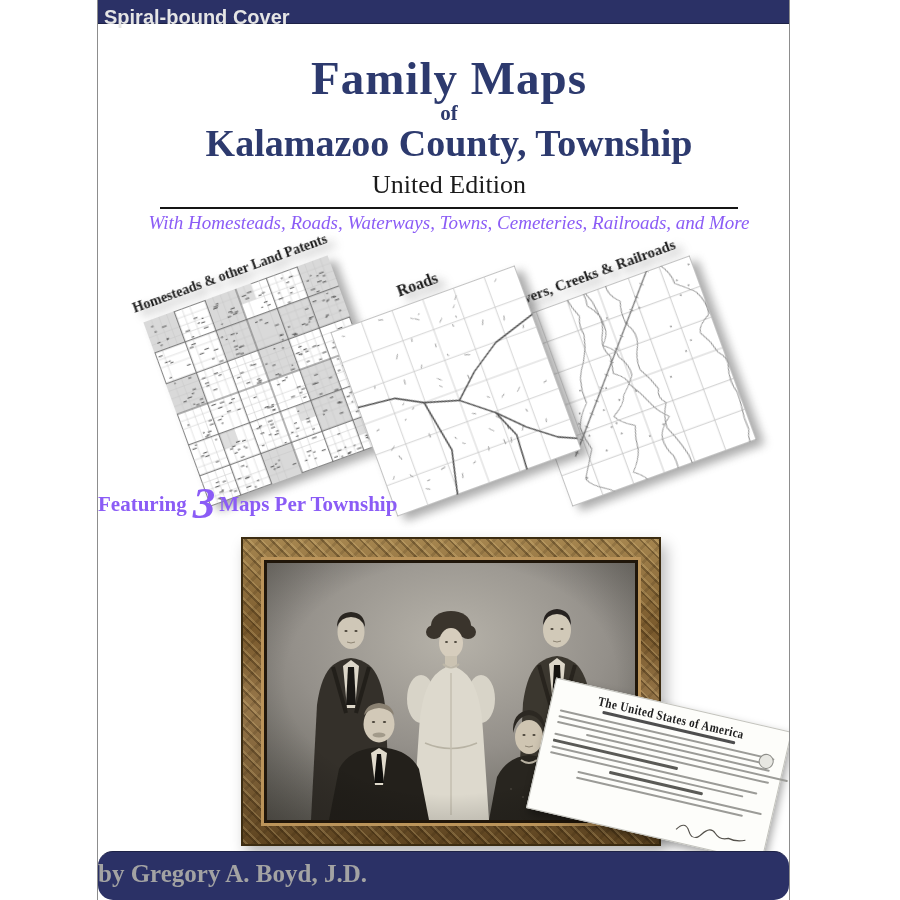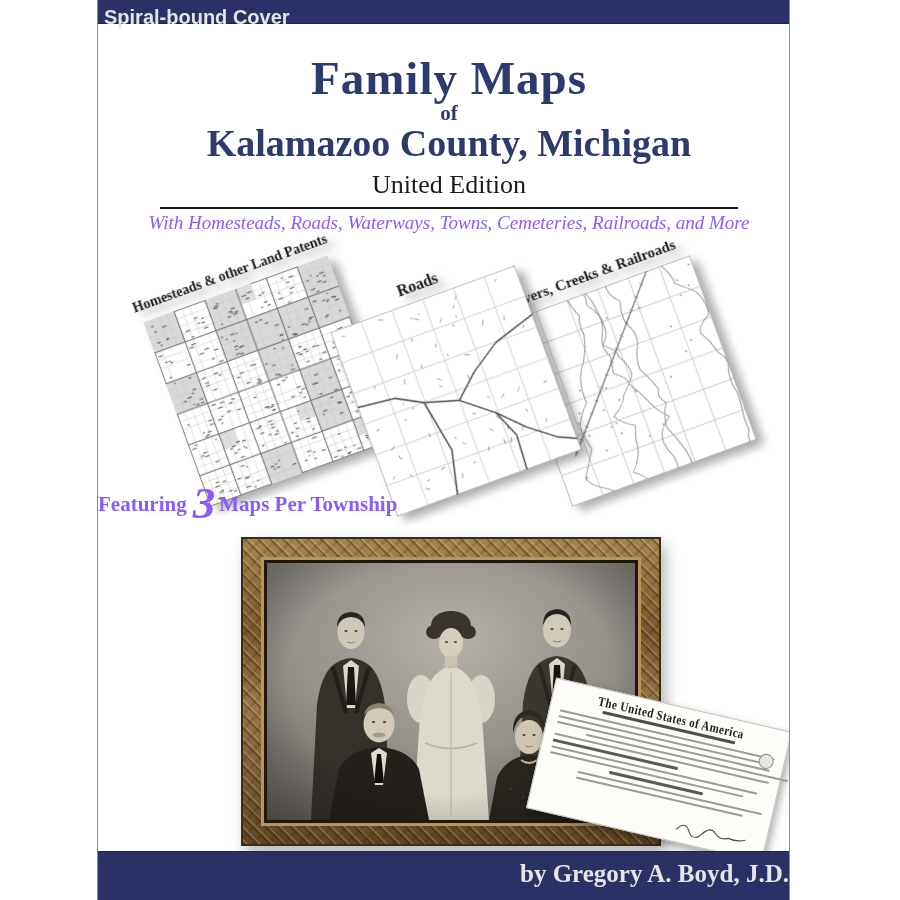--- a/index.html
+++ b/index.html
@@ -97,37 +97,37 @@
   .docline.ind{margin-left:14%;width:80%;}
   .docline.center{width:46%;margin-left:auto;margin-right:auto;}
   .docseal{
     position:absolute;right:10px;top:26px;width:13px;height:13px;border-radius:50%;
     border:1px solid #8e8e8a;background:#e7e7e2;
   }
   .docsig{position:absolute;right:18px;bottom:8px;width:74px;height:14px;}
   
   .bottombar{
     position:absolute;left:0;right:0;bottom:0;height:48px;background:var(--navy);
-    text-align:right;color:#e5e5e5;font-weight:bold;font-size:25px;line-height:44px;
-    z-index:6;border-top:1px solid #1d2247;
+    text-align:left;color:#a3a3a3;font-weight:bold;font-size:25px;line-height:44px;
+    z-index:6;border-top:1px solid #1d2247;border-radius:15px;
   }
 </style>
 </head>
 <body>
 
 <div class="page">
 
   <div class="topbar">
     <span>Spiral-bound Cover</span>
   </div>
 
   <div class="titleblock">
     <div class="t1">Family Maps</div>
     <div class="t-of">of</div>
-    <div class="t2">Kalamazoo County, Michigan</div>
+    <div class="t2">Kalamazoo County, Township</div>
     <div class="t3">United Edition</div>
     <div class="rule"></div>
     <div class="t4">With Homesteads, Roads, Waterways, Towns, Cemeteries, Railroads, and More</div>
   </div>
 
   <div class="map map1">
     <span class="maplabel">Homesteads &amp; other Land Patents</span>
     <svg id="svg-map1" viewBox="0 0 196 196">
         <rect x="0" y="0" width="196" height="196" fill="#ffffff" stroke="#5f5f5f" stroke-width="1.5"></rect>
         <rect x="0" y="0" width="32.666666666666664" height="32.666666666666664" fill="#d9d9d9"></rect>

